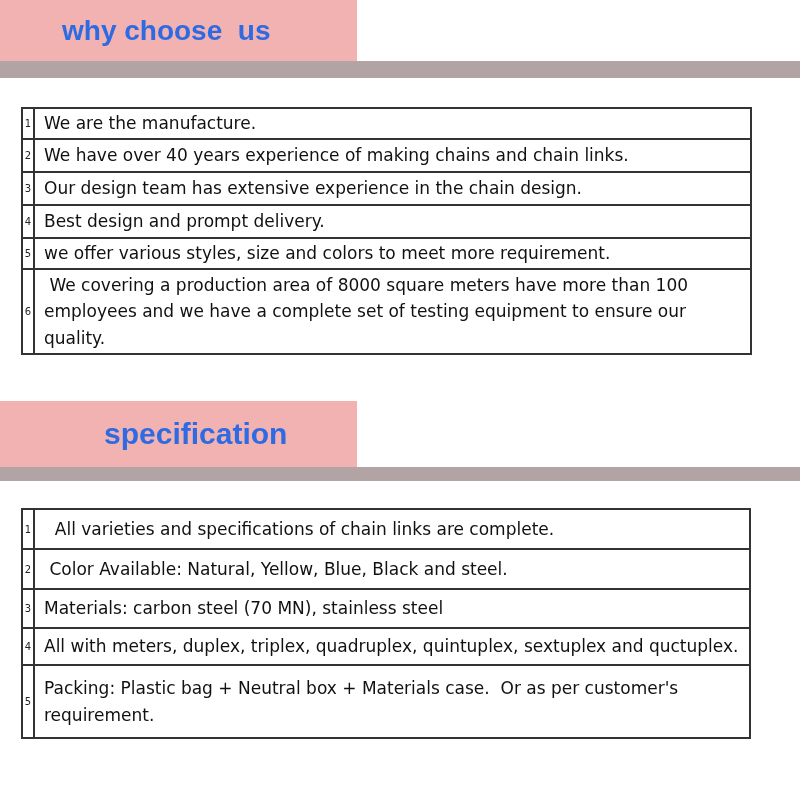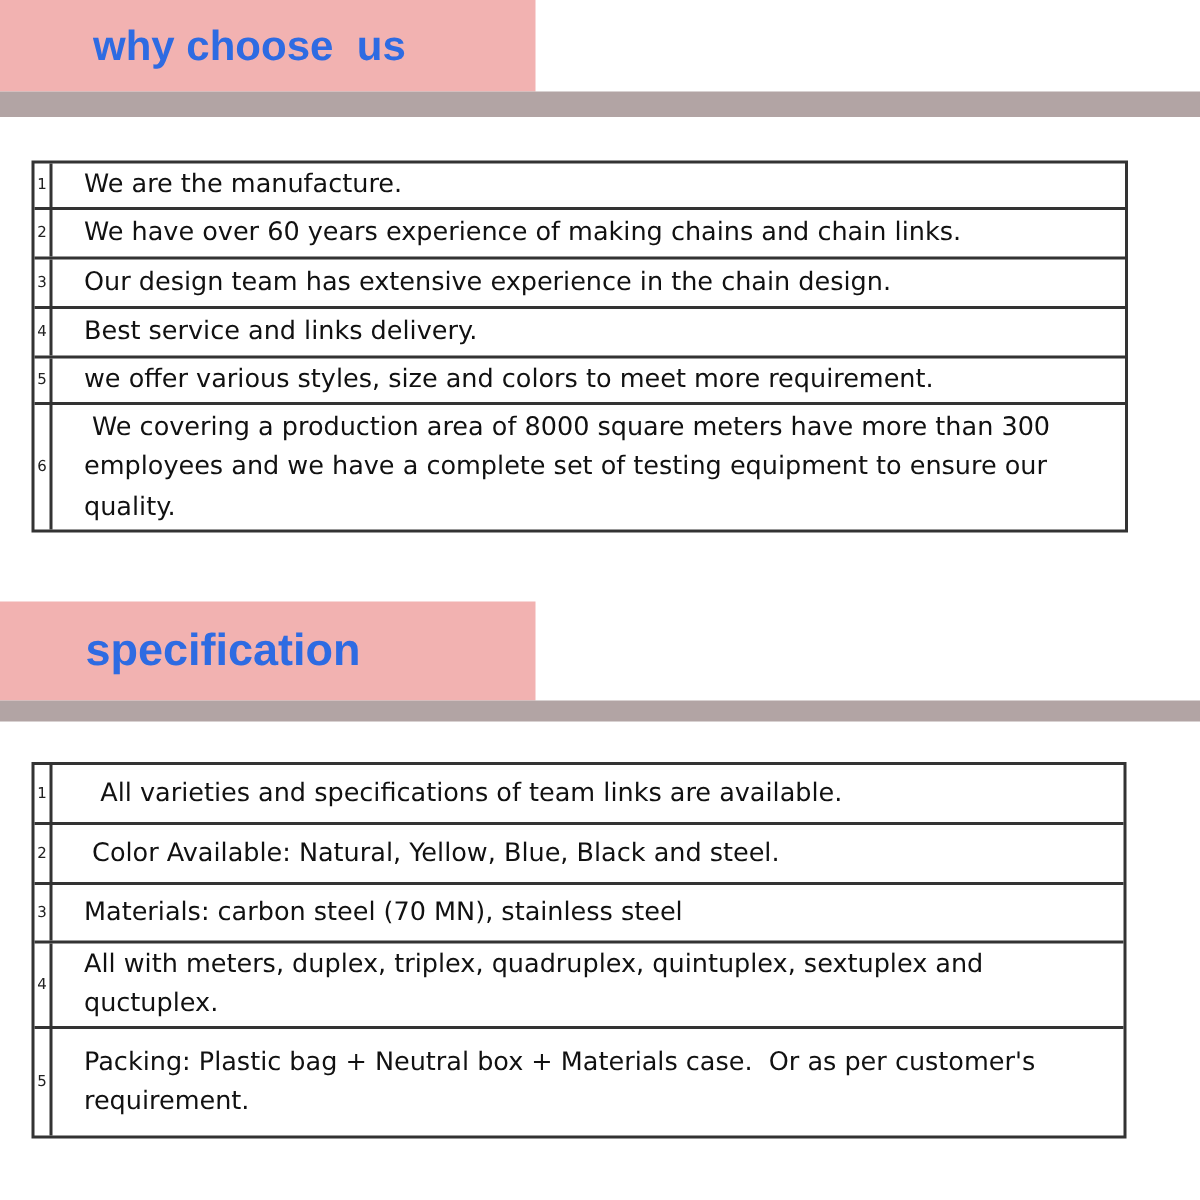--- a/index.html
+++ b/index.html
@@ -18,21 +18,21 @@
     overflow: hidden;
   }
   .page { position: relative; width: 800px; height: 738px; background: #ffffff; }
 
   .banner {
     position: absolute; left: 0;
     background: var(--banner_pink);
     display: flex; align-items: center;
   }
   .banner-1 { top: 0; width: 357px; height: 61px; }
-  .banner-2 { top: 401px; width: 357px; height: 66px; }
+  .banner-2 { top: 401px; width: 357px; height: 66px; padding-left: 47px; }
   .banner-heading {
     color: var(--heading_blue);
     font-family: "Liberation Sans", sans-serif;
     font-weight: bold;
     white-space: pre;
   }
   .banner-1 .banner-heading { padding-left: 62px; font-size: 28px; }
   .banner-2 .banner-heading { padding-left: 57px; font-size: 30px; }
 
   .graybar { position: absolute; left: 0; width: 800px; background: var(--bar_gray); }
@@ -52,21 +52,21 @@
 
   .cell-num {
     flex: 0 0 12px;
     border-right: 2px solid var(--border_dark);
     display: flex; align-items: center; justify-content: center;
     font-size: 10px; color: #222222;
   }
   .cell-text {
     flex: 1;
     display: flex; align-items: center;
-    padding: 1px 21px;
+    padding: 1px 9px;
     font-size: 17px; color: var(--text_black);
     line-height: 1.55;
     white-space: pre-wrap;
   }
 
   .tbl-1 .trow:nth-child(1) { min-height: 29px; }
   .tbl-1 .trow:nth-child(2) { min-height: 33px; }
   .tbl-1 .trow:nth-child(3) { min-height: 33px; }
   .tbl-1 .trow:nth-child(4) { min-height: 33px; }
   .tbl-1 .trow:nth-child(5) { min-height: 31px; }
@@ -88,49 +88,49 @@
   </div>
   <div class="graybar graybar-1"></div>
 
   <div class="tbl tbl-1">
     <div class="trow">
       <div class="cell-num">1</div>
       <div class="cell-text">We are the manufacture.</div>
     </div>
     <div class="trow">
       <div class="cell-num">2</div>
-      <div class="cell-text">We have over 60 years experience of making chains and chain links.</div>
+      <div class="cell-text">We have over 40 years experience of making chains and chain links.</div>
     </div>
     <div class="trow">
       <div class="cell-num">3</div>
       <div class="cell-text">Our design team has extensive experience in the chain design.</div>
     </div>
     <div class="trow">
       <div class="cell-num">4</div>
-      <div class="cell-text">Best service and links delivery.</div>
+      <div class="cell-text">Best design and prompt delivery.</div>
     </div>
     <div class="trow">
       <div class="cell-num">5</div>
       <div class="cell-text">we offer various styles, size and colors to meet more requirement.</div>
     </div>
     <div class="trow">
       <div class="cell-num">6</div>
-      <div class="cell-text"> We covering a production area of 8000 square meters have more than 300 employees and we have a complete set of testing equipment to ensure our quality.</div>
+      <div class="cell-text"> We covering a production area of 8000 square meters have more than 100 employees and we have a complete set of testing equipment to ensure our quality.</div>
     </div>
   </div>
 
   <div class="banner banner-2">
     <span class="banner-heading">specification</span>
   </div>
   <div class="graybar graybar-2"></div>
 
   <div class="tbl tbl-2">
     <div class="trow">
       <div class="cell-num">1</div>
-      <div class="cell-text">  All varieties and specifications of team links are available.</div>
+      <div class="cell-text">  All varieties and specifications of chain links are complete.</div>
     </div>
     <div class="trow">
       <div class="cell-num">2</div>
       <div class="cell-text"> Color Available: Natural, Yellow, Blue, Black and steel.</div>
     </div>
     <div class="trow">
       <div class="cell-num">3</div>
       <div class="cell-text">Materials: carbon steel (70 MN), stainless steel</div>
     </div>
     <div class="trow">

